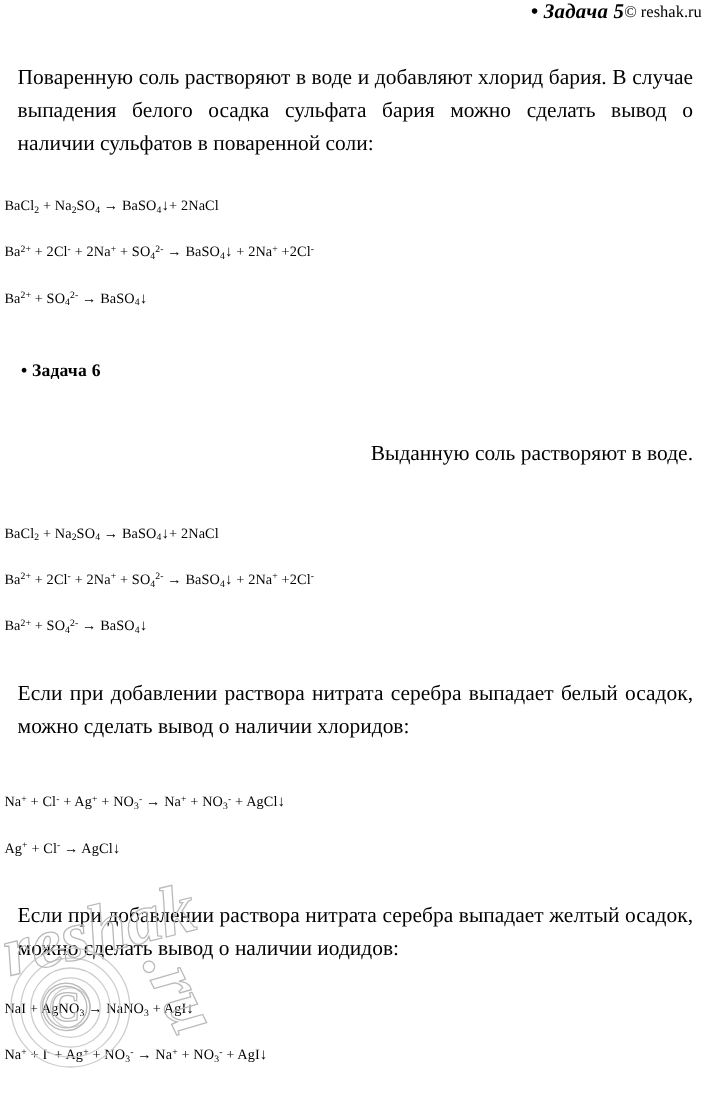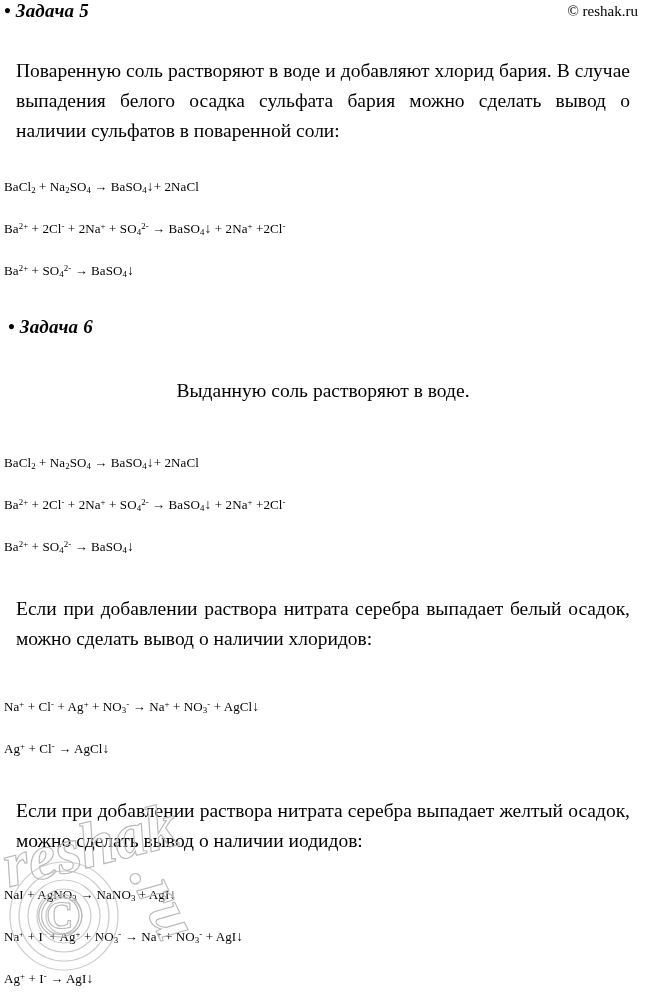--- a/index.html
+++ b/index.html
@@ -23,59 +23,58 @@
     box-sizing: border-box;
     padding: 0 4px 0 4px;
   }
 
   
   .header-row {
     position: relative;
     height: 26px;
     display: flex;
     align-items: flex-start;
-    justify-content: space-between;
+    justify-content: flex-end;
   }
   .task-heading {
     font-weight: bold;
     font-style: italic;
     font-size: 19px;
     line-height: 22px;
     white-space: nowrap;
     letter-spacing: 0.2px;
   }
   .site-credit {
     font-size: 15px;
     line-height: 22px;
     white-space: nowrap;
     padding-right: 4px;
   }
 
   
   .task-heading-block {
     font-weight: bold;
-    font-style: italic;
-    font-size: 19px;
+    font-size: 16px;
     line-height: 22px;
-    margin: 4px;
+    margin: 15px;
     white-space: nowrap;
     letter-spacing: 0.2px;
   }
 
   
   .para {
     font-size: 19.5px;
     line-height: 30px;
     text-align: justify;
     text-justify: inter-word;
     margin: 12px;
     hyphens: none;
   }
   .para.nojust {
-    text-align: center;
+    text-align: right;
   }
 
   
   .eq {
     font-size: 13px;
     line-height: 30px;
     margin: 0;
     white-space: nowrap;
     letter-spacing: 0.1px;
   }

